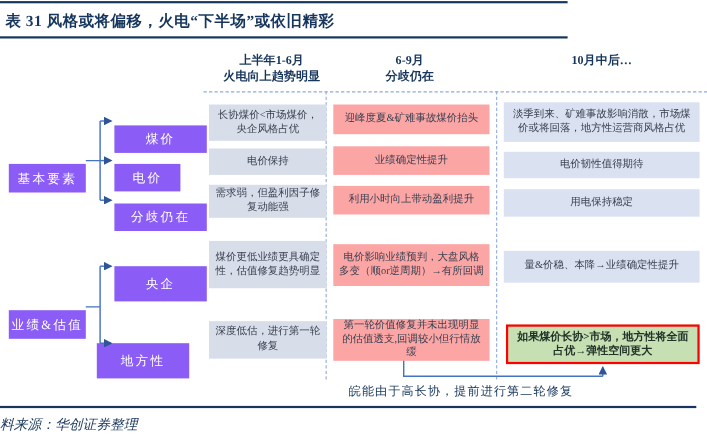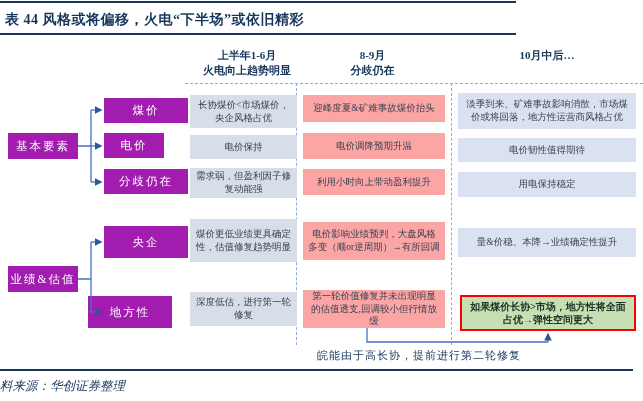--- a/index.html
+++ b/index.html
@@ -3,47 +3,47 @@
 <meta charset="utf-8">
 <style>
   html,body{margin:0;padding:0;background:#ffffff;}
   .canvas{position:relative;width:643px;height:401px;background:#ffffff;
           font-family:"Liberation Serif","DejaVu Serif",serif;overflow:hidden;}
   .rule{position:absolute;background:#17365D;}
   .title{position:absolute;color:#17365D;font-weight:bold;font-size:14px;letter-spacing:.5px;white-space:nowrap;}
   .colhead{position:absolute;color:#17365D;font-weight:bold;font-size:11px;text-align:center;line-height:1.4;}
   .hdash{position:absolute;border-top:1px dashed #8FAADC;}
   .vdash{position:absolute;border-left:1px dashed #8FAADC;}
-  .darkbox{position:absolute;background:#a21caf;color:#ffffff;display:flex;align-items:center;justify-content:center;
-           font-size:11.5px;letter-spacing:2px;text-align:center;}
+  .darkbox{position:absolute;background:#8b5cf6;color:#ffffff;display:flex;align-items:center;justify-content:center;
+           font-size:11.5px;letter-spacing:2px;text-align:center;margin-top:16px;}
   .cell{position:absolute;display:flex;align-items:center;justify-content:center;text-align:center;
         font-size:9.5px;line-height:1.35;color:#3a4050;padding:2px 5px;box-sizing:border-box;}
   .c1{background:#D7DDE9;}
   .c2{background:#fca5a5;}
   .c3{background:#DAE2F2;}
   .green{background:#C6E0B4;border:2px solid #FF0000;font-weight:bold;color:#213226;font-size:10px;}
   .note{position:absolute;color:#17365D;font-size:11px;letter-spacing:1px;white-space:nowrap;}
   .source{position:absolute;color:#17365D;font-style:italic;font-size:12.5px;white-space:nowrap;}
   svg.connectors{position:absolute;left:0;top:0;}
 </style>
 </head>
 <body>
 
 <div class="canvas">
 
   <div class="rule" style="left:0;top:1px;width:516px;height:2px"></div>
-  <div class="title" style="left:5px;top:11px">表 44  风格或将偏移，火电“下半场”或依旧精彩</div>
+  <div class="title" style="left:5px;top:11px">表 31  风格或将偏移，火电“下半场”或依旧精彩</div>
   <div class="rule" style="left:0;top:33px;width:516px;height:2px"></div>
 
   <div class="colhead" style="left:182px;top:48px;width:130px">
     <div>上半年1-6月</div>
     <div>火电向上趋势明显</div>
   </div>
   <div class="colhead" style="left:315px;top:48px;width:115px">
-    <div>8-9月</div>
+    <div>6-9月</div>
     <div>分歧仍在</div>
   </div>
   <div class="colhead" style="left:458px;top:48px;width:178px">
     <div>10月中后…</div>
   </div>
 
   <div class="hdash" style="left:185px;top:83px;width:458px"></div>
   <div class="vdash" style="left:296px;top:83px;height:262px"></div>
   <div class="vdash" style="left:451px;top:83px;height:262px"></div>
 
@@ -56,21 +56,21 @@
   <div class="darkbox" style="left:104px;top:226px;width:84px;height:32px">央企</div>
   <div class="darkbox" style="left:88px;top:296px;width:84px;height:32px">地方性</div>
 
   <div class="cell c1" style="left:190px;top:95px;width:107px;height:33px">长协煤价&lt;市场煤价，央企风格占优</div>
   <div class="cell c1" style="left:190px;top:135px;width:107px;height:24px">电价保持</div>
   <div class="cell c1" style="left:190px;top:168px;width:107px;height:30px">需求弱，但盈利因子修复动能强</div>
   <div class="cell c1" style="left:190px;top:219px;width:107px;height:43px">煤价更低业绩更具确定性，估值修复趋势明显</div>
   <div class="cell c1" style="left:190px;top:292px;width:107px;height:34px">深度低估，进行第一轮修复</div>
 
   <div class="cell c2" style="left:303px;top:95px;width:142px;height:27px">迎峰度夏&amp;矿难事故煤价抬头</div>
-  <div class="cell c2" style="left:303px;top:133px;width:142px;height:26px">电价调降预期升温</div>
+  <div class="cell c2" style="left:303px;top:133px;width:142px;height:26px">业绩确定性提升</div>
   <div class="cell c2" style="left:303px;top:169px;width:142px;height:26px">利用小时向上带动盈利提升</div>
   <div class="cell c2" style="left:303px;top:222px;width:142px;height:38px">电价影响业绩预判，大盘风格多变（顺or逆周期）→有所回调</div>
   <div class="cell c2" style="left:303px;top:290px;width:142px;height:38px">第一轮价值修复并未出现明显的估值透支,回调较小但行情放缓</div>
 
   <div class="cell c3" style="left:458px;top:93px;width:178px;height:36px">淡季到来、矿难事故影响消散，市场煤价或将回落，地方性运营商风格占优</div>
   <div class="cell c3" style="left:458px;top:138px;width:178px;height:24px">电价韧性值得期待</div>
   <div class="cell c3" style="left:458px;top:172px;width:178px;height:25px">用电保持稳定</div>
   <div class="cell c3" style="left:458px;top:228px;width:178px;height:29px">量&amp;价稳、本降→业绩确定性提升</div>
   <div class="cell green" style="left:460px;top:295px;width:176px;height:36px">如果煤价长协&gt;市场，地方性将全面占优→弹性空间更大</div>
 

